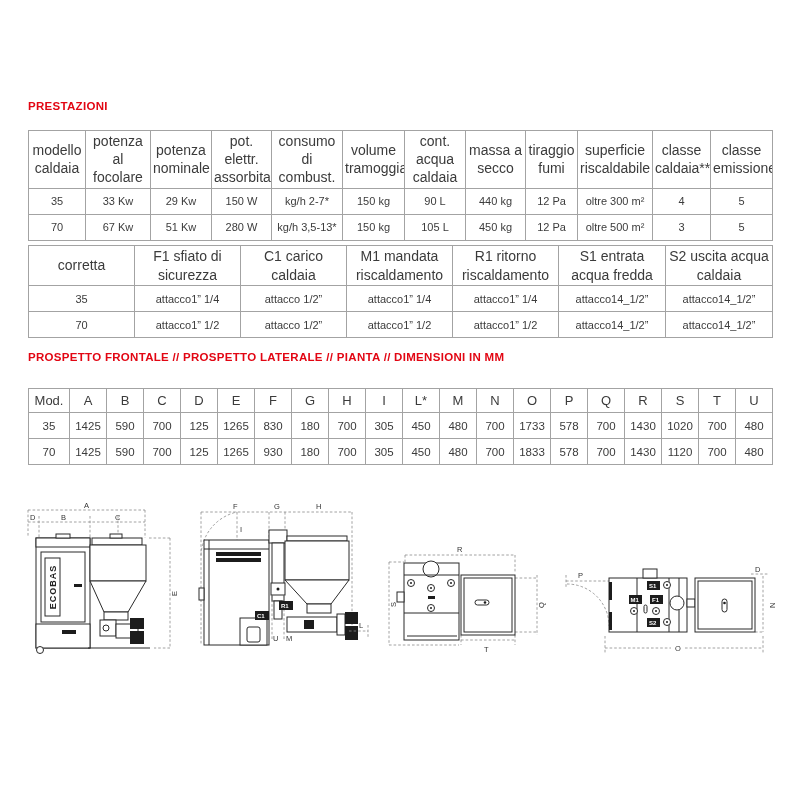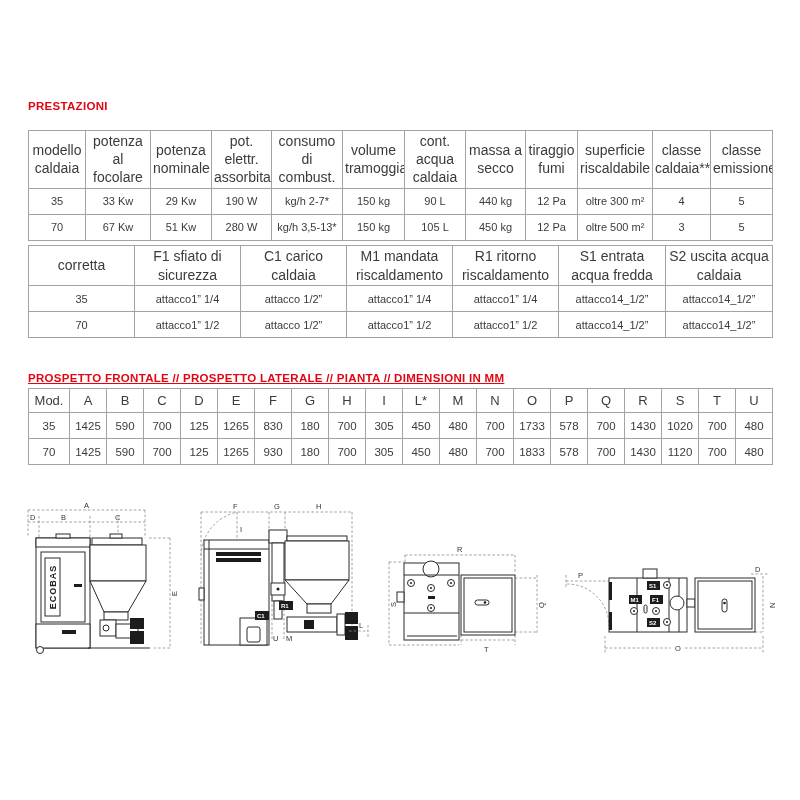--- a/index.html
+++ b/index.html
@@ -1,21 +1,21 @@
 <!DOCTYPE html>
 <html><head>
 <meta charset="utf-8">
 <style>
   html,body{margin:0;padding:0;background:#fff;}
   .sheet{position:relative;width:800px;height:800px;background:#fff;overflow:hidden;
          font-family:"Liberation Sans",sans-serif;}
   .sec-title{position:absolute;left:28px;margin:0;font-size:11.5px;font-weight:bold;
              letter-spacing:.3px;color:#e20613;}
   #title-prestazioni{top:100px;}
-  #title-prospetto{top:372px;text-decoration:underline;}
+  #title-prospetto{top:351px;}
   table.spec{position:absolute;left:28px;width:744px;border-collapse:collapse;table-layout:fixed;
              background:#fff;color:#3b3b3b;text-align:center;}
   table.spec th,table.spec td{border:1px solid #a3a3a3;font-weight:normal;padding:1px 2px;overflow:hidden;}
   #table-prestazioni{top:130px;}
   #table-attacchi{top:245px;}
   #table-dimensioni{top:388px;}
   #table-prestazioni th,#table-attacchi th{height:37px;font-size:14px;line-height:1.3;margin-left:25px;}
   #table-prestazioni td,#table-attacchi td{height:23px;font-size:11px;}
   #table-dimensioni th{height:21px;font-size:13px;}
   #table-dimensioni td{height:23px;font-size:11.5px;}
@@ -67,21 +67,21 @@
           <th>superficie riscaldabile</th>
           <th>classe caldaia**</th>
           <th>classe emissione</th>
         </tr>
       </thead>
       <tbody>
         <tr>
           <td>35</td>
           <td>33 Kw</td>
           <td>29 Kw</td>
-          <td>190 W</td>
+          <td>150 W</td>
           <td>kg/h 2-7*</td>
           <td>150 kg</td>
           <td>90 L</td>
           <td>440 kg</td>
           <td>12 Pa</td>
           <td>oltre 300 m²</td>
           <td>4</td>
           <td>5</td>
         </tr>
         <tr>

